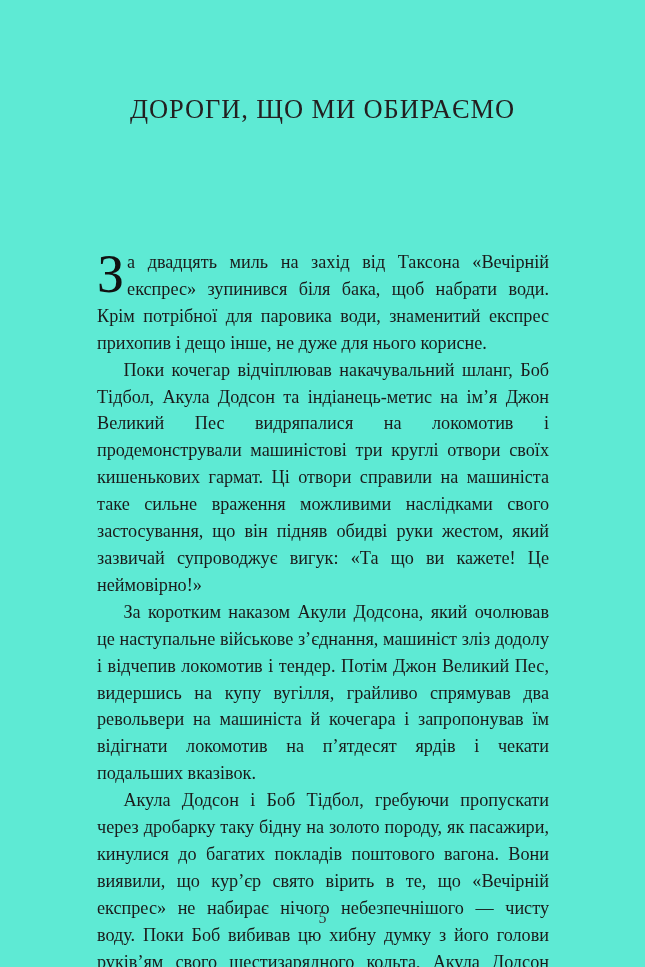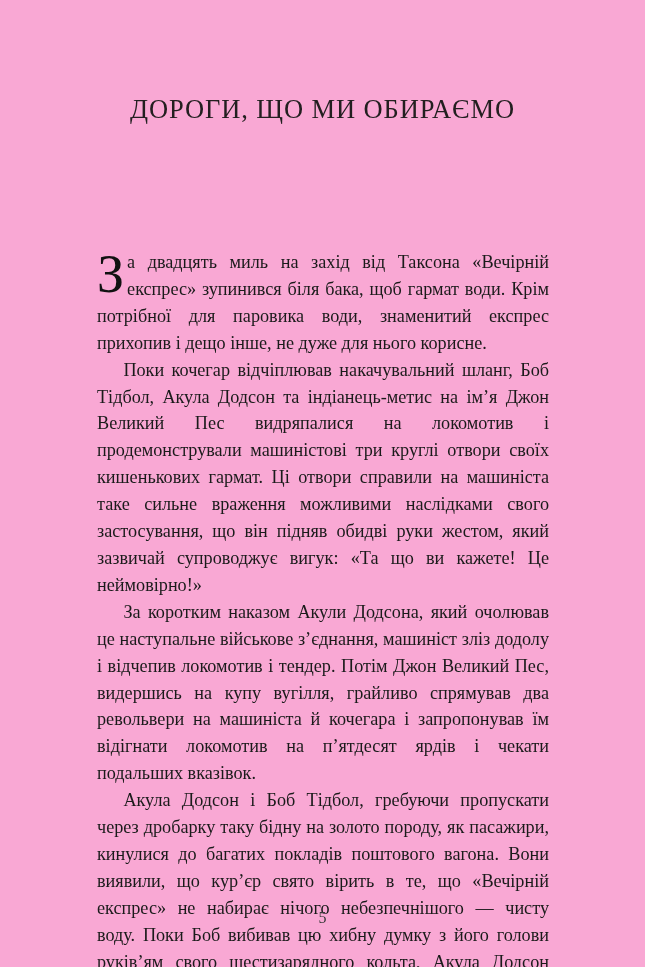--- a/index.html
+++ b/index.html
@@ -89,27 +89,27 @@
     width: 645px;
     text-align: center;
     font-size: 16px;
     line-height: 20px;
     color: #3a3a3a;
   }
 </style>
 </head>
 <body>
 
-<div id="page" style="background: #f9a8d4;">
+<div id="page" style="background: #5eead4;">
 
   <h1 id="chapter-title">ДОРОГИ, ЩО МИ ОБИРАЄМО</h1>
 
   <div id="text-block" style="color: rgb(27, 27, 27);">
 
-    <p class="para" id="para-1"><span class="dropcap">З</span><span class="first-run">а двадцять миль на захід від Таксона «Вечірній експрес» зупинився біля бака, щоб гармат води. Крім потрібної для паровика води, знаменитий експрес прихопив і дещо інше, не дуже для нього корисне.</span></p>
+    <p class="para" id="para-1"><span class="dropcap">З</span><span class="first-run">а двадцять миль на захід від Таксона «Вечірній експрес» зупинився біля бака, щоб набрати води. Крім потрібної для паровика води, знаменитий експрес прихопив і дещо інше, не дуже для нього корисне.</span></p>
 
     <p class="para" id="para-2"><span>Поки кочегар відчіплював накачувальний шланг, Боб Тідбол, Акула Додсон та індіанець-метис на ім’я Джон Великий Пес видряпалися на локомотив і продемонстрували машиністові три круглі отвори своїх кишенькових гармат. Ці отвори справили на машиніста таке сильне враження можливими наслідками свого застосування, що він підняв обидві руки жестом, який зазвичай супроводжує вигук: «Та що ви кажете! Це неймовірно!»</span></p>
 
     <p class="para" id="para-3"><span>За коротким наказом Акули Додсона, який очолював це наступальне військове з’єднання, машиніст зліз додолу і відчепив локомотив і тендер. Потім Джон Великий Пес, видершись на купу вугілля, грайливо спрямував два револьвери на машиніста й кочегара і запропонував їм відігнати локомотив на п’ятдесят ярдів і чекати подальших вказівок.</span></p>
 
     <p class="para" id="para-4"><span>Акула Додсон і Боб Тідбол, гребуючи пропускати через дробарку таку бідну на золото породу, як пасажири, кинулися до багатих покладів поштового вагона. Вони виявили, що кур’єр свято вірить в те, що «Вечірній експрес» не набирає нічого небезпечнішого — чисту воду. Поки Боб вибивав цю хибну думку з його голови руків’ям свого шестизарядного кольта, Акула Додсон підкладав динаміт під сейф поштового вагона.</span></p>
 
   </div>
 
   <div id="folio">5</div>

